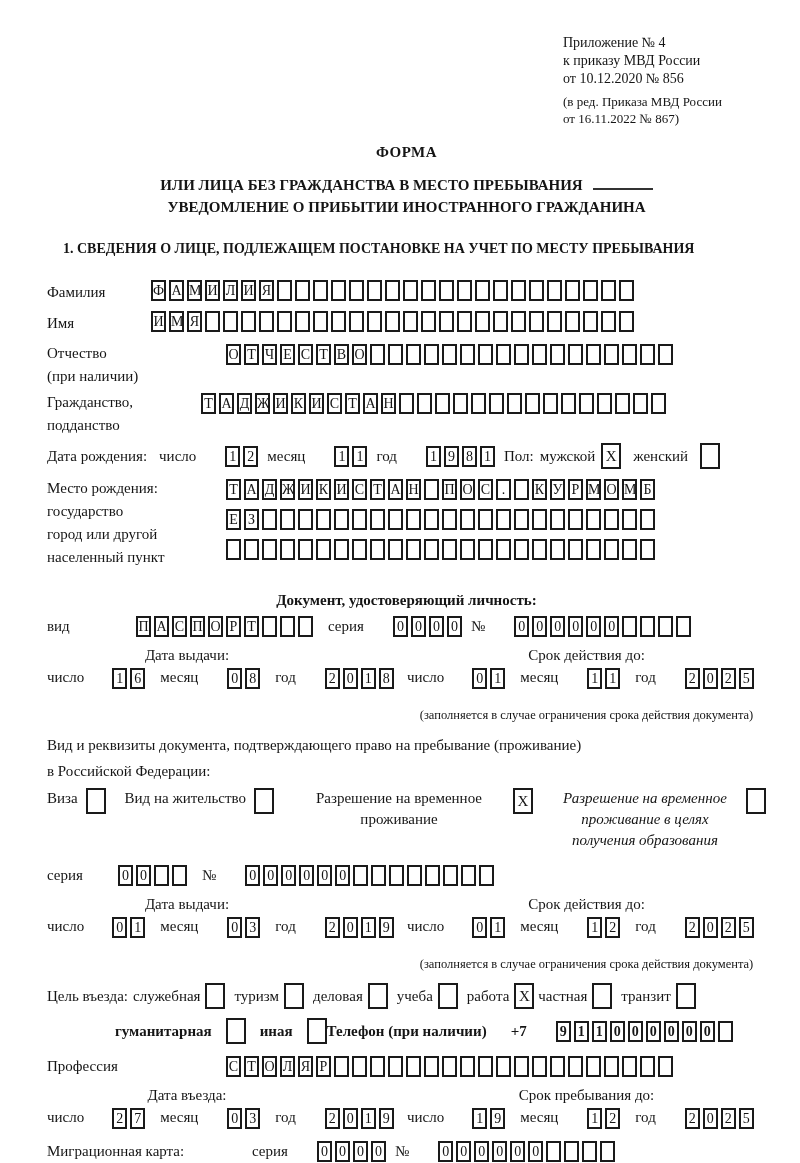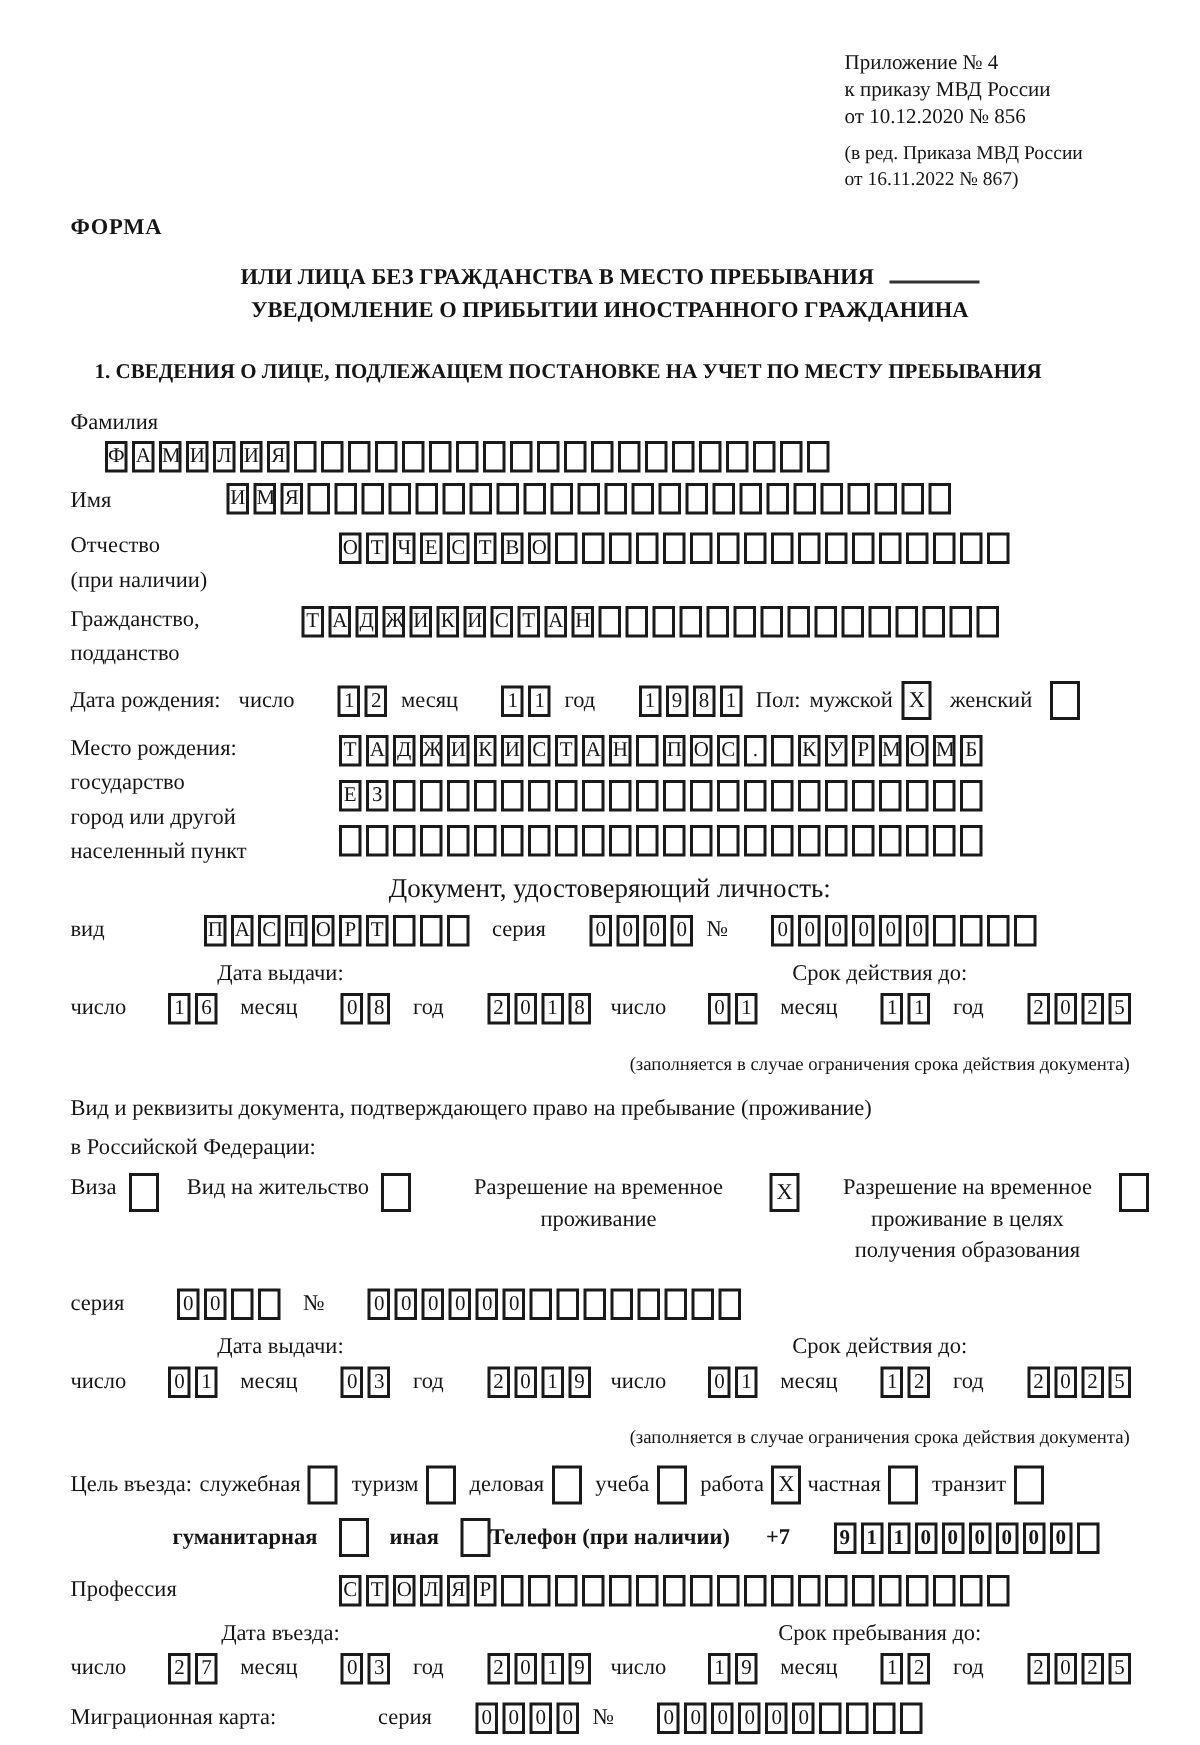--- a/index.html
+++ b/index.html
@@ -8,21 +8,21 @@
     background: #ffffff;
     color: #151515;
     font-family: "Liberation Serif", "DejaVu Serif", serif;
     overflow: hidden;
   }
   .page { width: 800px; height: 1004px; padding: 34px 34px 0 47px; }
 
   
   .hdr-block { margin-left: 516px; font-size: 14px; line-height: 18px; }
   .hdr-rev { margin-left: 516px; font-size: 13px; line-height: 17px; margin-top: 5px; }
-  .forma { text-align: left; font-weight: bold; font-size: 15px; margin-top: 17px; letter-spacing: .5px; }
+  .forma { text-align: center; font-weight: bold; font-size: 15px; margin-top: 17px; letter-spacing: .5px; }
 
   
   .title { text-align: center; font-weight: bold; font-size: 15px; line-height: 22px; margin-top: 13px; }
   .title-underline { display: inline-block; width: 60px; height: 2px; background: #333; margin-left: 10px; vertical-align: baseline; }
   .sec-heading { font-weight: bold; font-size: 14px; margin-top: 23px; margin-left: 16px; }
 
   
   .row { display: flex; align-items: flex-start; margin-top: 7px; }
   .lab { font-size: 15px; line-height: 24px; flex-shrink: 0; }
   .lab2 { font-size: 15px; line-height: 23px; flex-shrink: 0; }
@@ -34,21 +34,21 @@
     vertical-align: middle; background: #fff;
   }
   .cb { display: inline-block; width: 20px; height: 26px; border: 2px solid #1a1a1a;
         text-align: center; font-size: 15px; line-height: 22px; vertical-align: top; }
 
   .w80  { width: 81px; }
   .w130 { width: 131px; }
   .w155 { width: 156px; }
   .mt2 { margin-top: 2px; }
 
-  .center-bold { text-align: center; font-weight: normal; font-size: 18px; margin-top: 2px; }
+  .center-bold { text-align: center; font-weight: bold; font-size: 15px; margin-top: 23px; }
   .gap12 { margin-left: 12px; }
   .gap6 { margin-left: 6px; }
 
   
   .daterow { display: flex; margin-top: 8px; }
   .datecol-l { width: 360px; }
   .datecol-r { width: 359px; }
   .datehead { text-align: center; font-size: 15px; line-height: 19px; }
   .datehead-l { margin-right: 80px; }
   .dateline { margin-top: 3px; font-size: 15px; white-space: nowrap; }
@@ -56,21 +56,21 @@
   .dateline .mlbl { margin-left: 12px; margin-right: 6px; }
   .note { font-size: 12.5px; line-height: 17px; text-align: center; margin-top: 18px; }
 
   
   .intro { font-size: 15px; line-height: 26px; margin-top: 8px; }
   .opts { display: flex; justify-content: space-between; margin-top: 4px; }
   .opt { display: flex; align-items: flex-start; }
   .opt-lab { font-size: 15px; line-height: 21px; margin-right: 8px; }
   .opt-lab-c { text-align: center; }
   .w210 { width: 212px; }
-  .w188 { width: 186px; }
+  .w188 { width: 186px; font-style: italic; }
 
   
   .purp { display: flex; align-items: center; margin-top: 10px; }
   .purp .opt-lab { margin-right: 5px; line-height: 26px; }
   .purp .cb { margin-right: 9px; }
   .purp .cb:last-child { margin-right: 0; }
 
   .phone-row { display: flex; align-items: center; margin-top: 9px; font-weight: bold; }
 </style>
 </head>
@@ -88,21 +88,21 @@
     <div>от 16.11.2022 № 867)</div>
   </div>
   <div class="forma">ФОРМА</div>
 
   <div class="title">
     <div><span>ИЛИ ЛИЦА БЕЗ ГРАЖДАНСТВА В МЕСТО ПРЕБЫВАНИЯ</span><span class="title-underline"></span></div>
     <div>УВЕДОМЛЕНИЕ О ПРИБЫТИИ ИНОСТРАННОГО ГРАЖДАНИНА</div>
   </div>
   <div class="sec-heading">1. СВЕДЕНИЯ О ЛИЦЕ, ПОДЛЕЖАЩЕМ ПОСТАНОВКЕ НА УЧЕТ ПО МЕСТУ ПРЕБЫВАНИЯ</div>
 
-  <div class="row" style="margin-top:13px;flex-direction:column;">
+  <div class="row" style="margin-top:23px;">
     <span class="lab w80">Фамилия</span>
     <span class="cells"><span class="cell">Ф</span><span class="cell">А</span><span class="cell">М</span><span class="cell">И</span><span class="cell">Л</span><span class="cell">И</span><span class="cell">Я</span><span class="cell"></span><span class="cell"></span><span class="cell"></span><span class="cell"></span><span class="cell"></span><span class="cell"></span><span class="cell"></span><span class="cell"></span><span class="cell"></span><span class="cell"></span><span class="cell"></span><span class="cell"></span><span class="cell"></span><span class="cell"></span><span class="cell"></span><span class="cell"></span><span class="cell"></span><span class="cell"></span><span class="cell"></span><span class="cell"></span></span>
   </div>
 
   <div class="row">
     <span class="lab w80">Имя</span>
     <span class="cells"><span class="cell">И</span><span class="cell">М</span><span class="cell">Я</span><span class="cell"></span><span class="cell"></span><span class="cell"></span><span class="cell"></span><span class="cell"></span><span class="cell"></span><span class="cell"></span><span class="cell"></span><span class="cell"></span><span class="cell"></span><span class="cell"></span><span class="cell"></span><span class="cell"></span><span class="cell"></span><span class="cell"></span><span class="cell"></span><span class="cell"></span><span class="cell"></span><span class="cell"></span><span class="cell"></span><span class="cell"></span><span class="cell"></span><span class="cell"></span><span class="cell"></span></span>
   </div>
 
   <div class="row">

